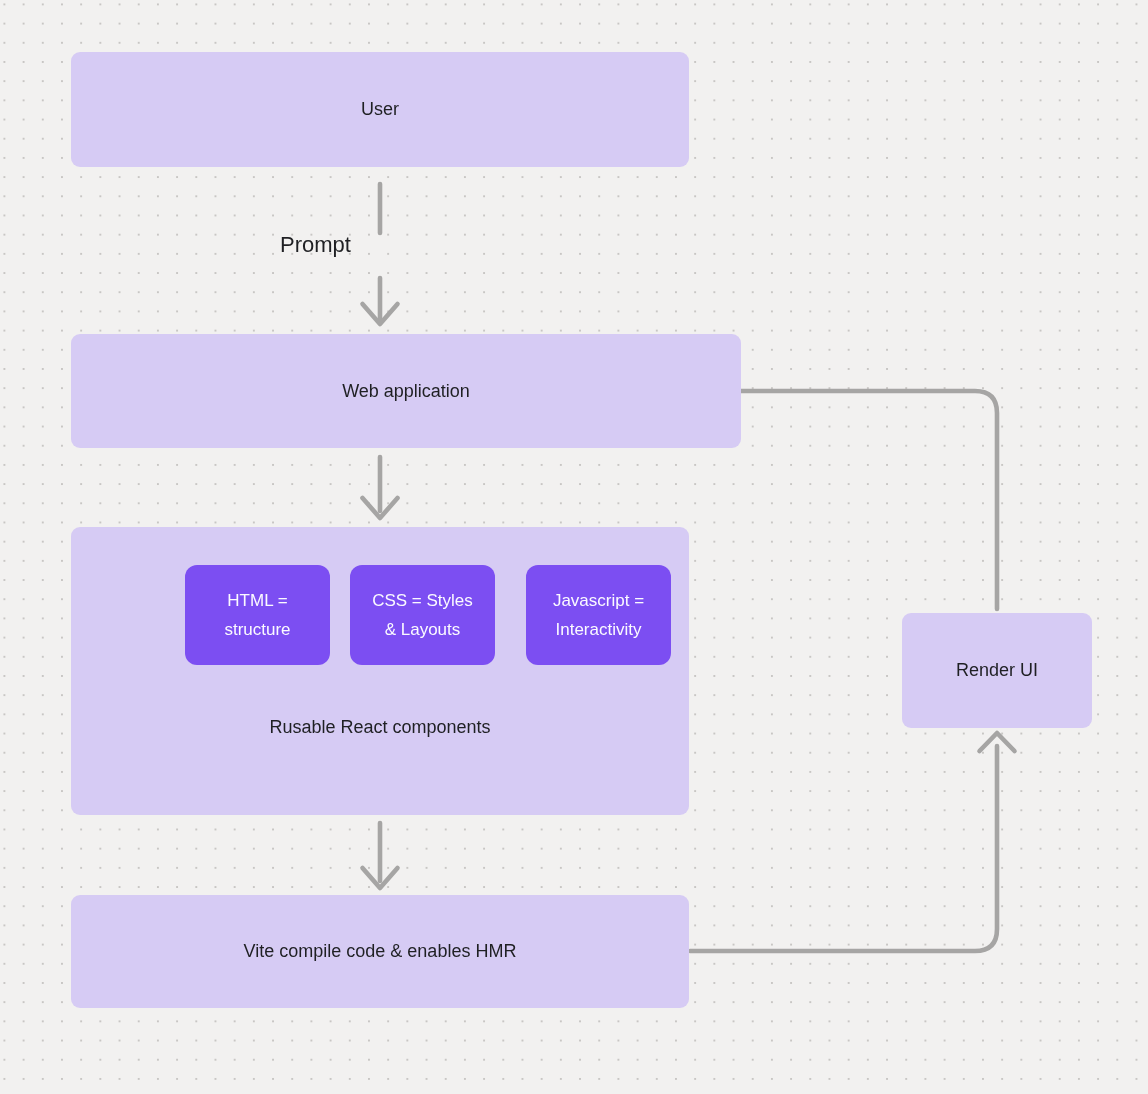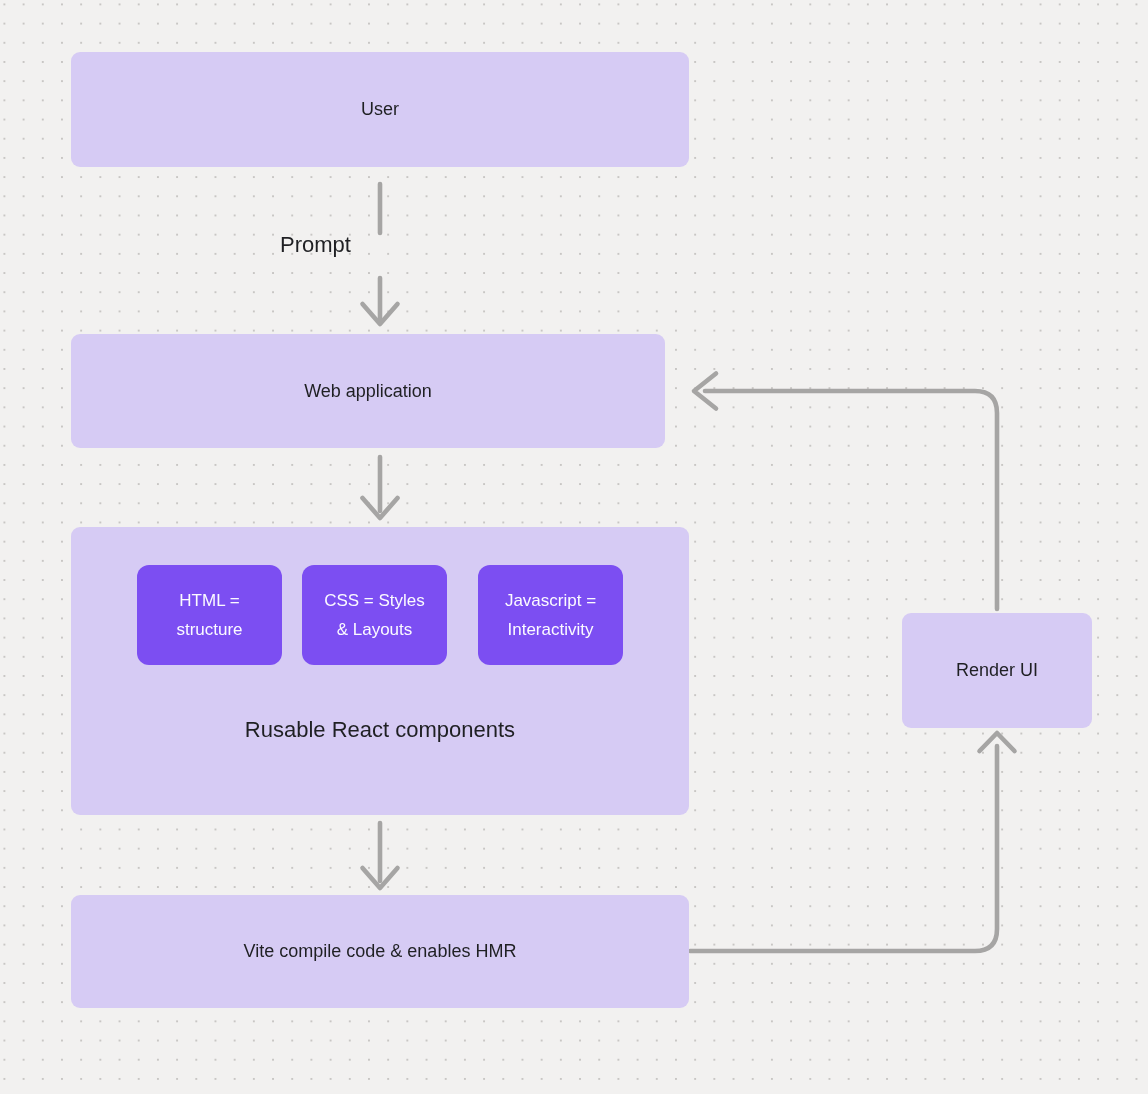--- a/index.html
+++ b/index.html
@@ -47,36 +47,36 @@
   }
   .node.dark {
     background: var(--node-dark, #7c4ef2);
     border-radius: 12px;
     color: var(--text-light, #fbfaff);
     font-size: 17px;
     line-height: 29px;
     flex-direction: column;
   }
   .node-user   { left: 71px;  top: 52px;  width: 618px; height: 115px; }
-  .node-webapp { left: 71px;  top: 334px; width: 594px; height: 114px; }
+  .node-webapp { left: 71px;  top: 334px; width: 670px; height: 114px; }
   .node-group  { left: 71px;  top: 527px; width: 618px; height: 288px; display: block; }
   .node-vite   { left: 71px;  top: 895px; width: 618px; height: 113px; }
   .node-render { left: 902px; top: 613px; width: 190px; height: 115px; border-radius: 11px; }
 
-  .inner-box { width: 145px; height: 100px; top: 38px; }
+  .inner-box { width: 145px; height: 100px; top: 38px; margin-left: 48px; }
   .inner-html { left: 66px;  }
   .inner-css  { left: 231px; }
   .inner-js   { left: 407px; }
 
   .group-caption {
     position: absolute;
     left: 0;
     top: 190px;
     width: 100%;
-    font-size: 22px;
+    font-size: 18px;
     color: var(--text-dark, #1f2023);
   }
   .edge-label {
     position: absolute;
     left: 280px;
     top: 232px;
     width: 200px;
     text-align: left;
     font-size: 22px;
     color: var(--text-dark, #1f2023);

